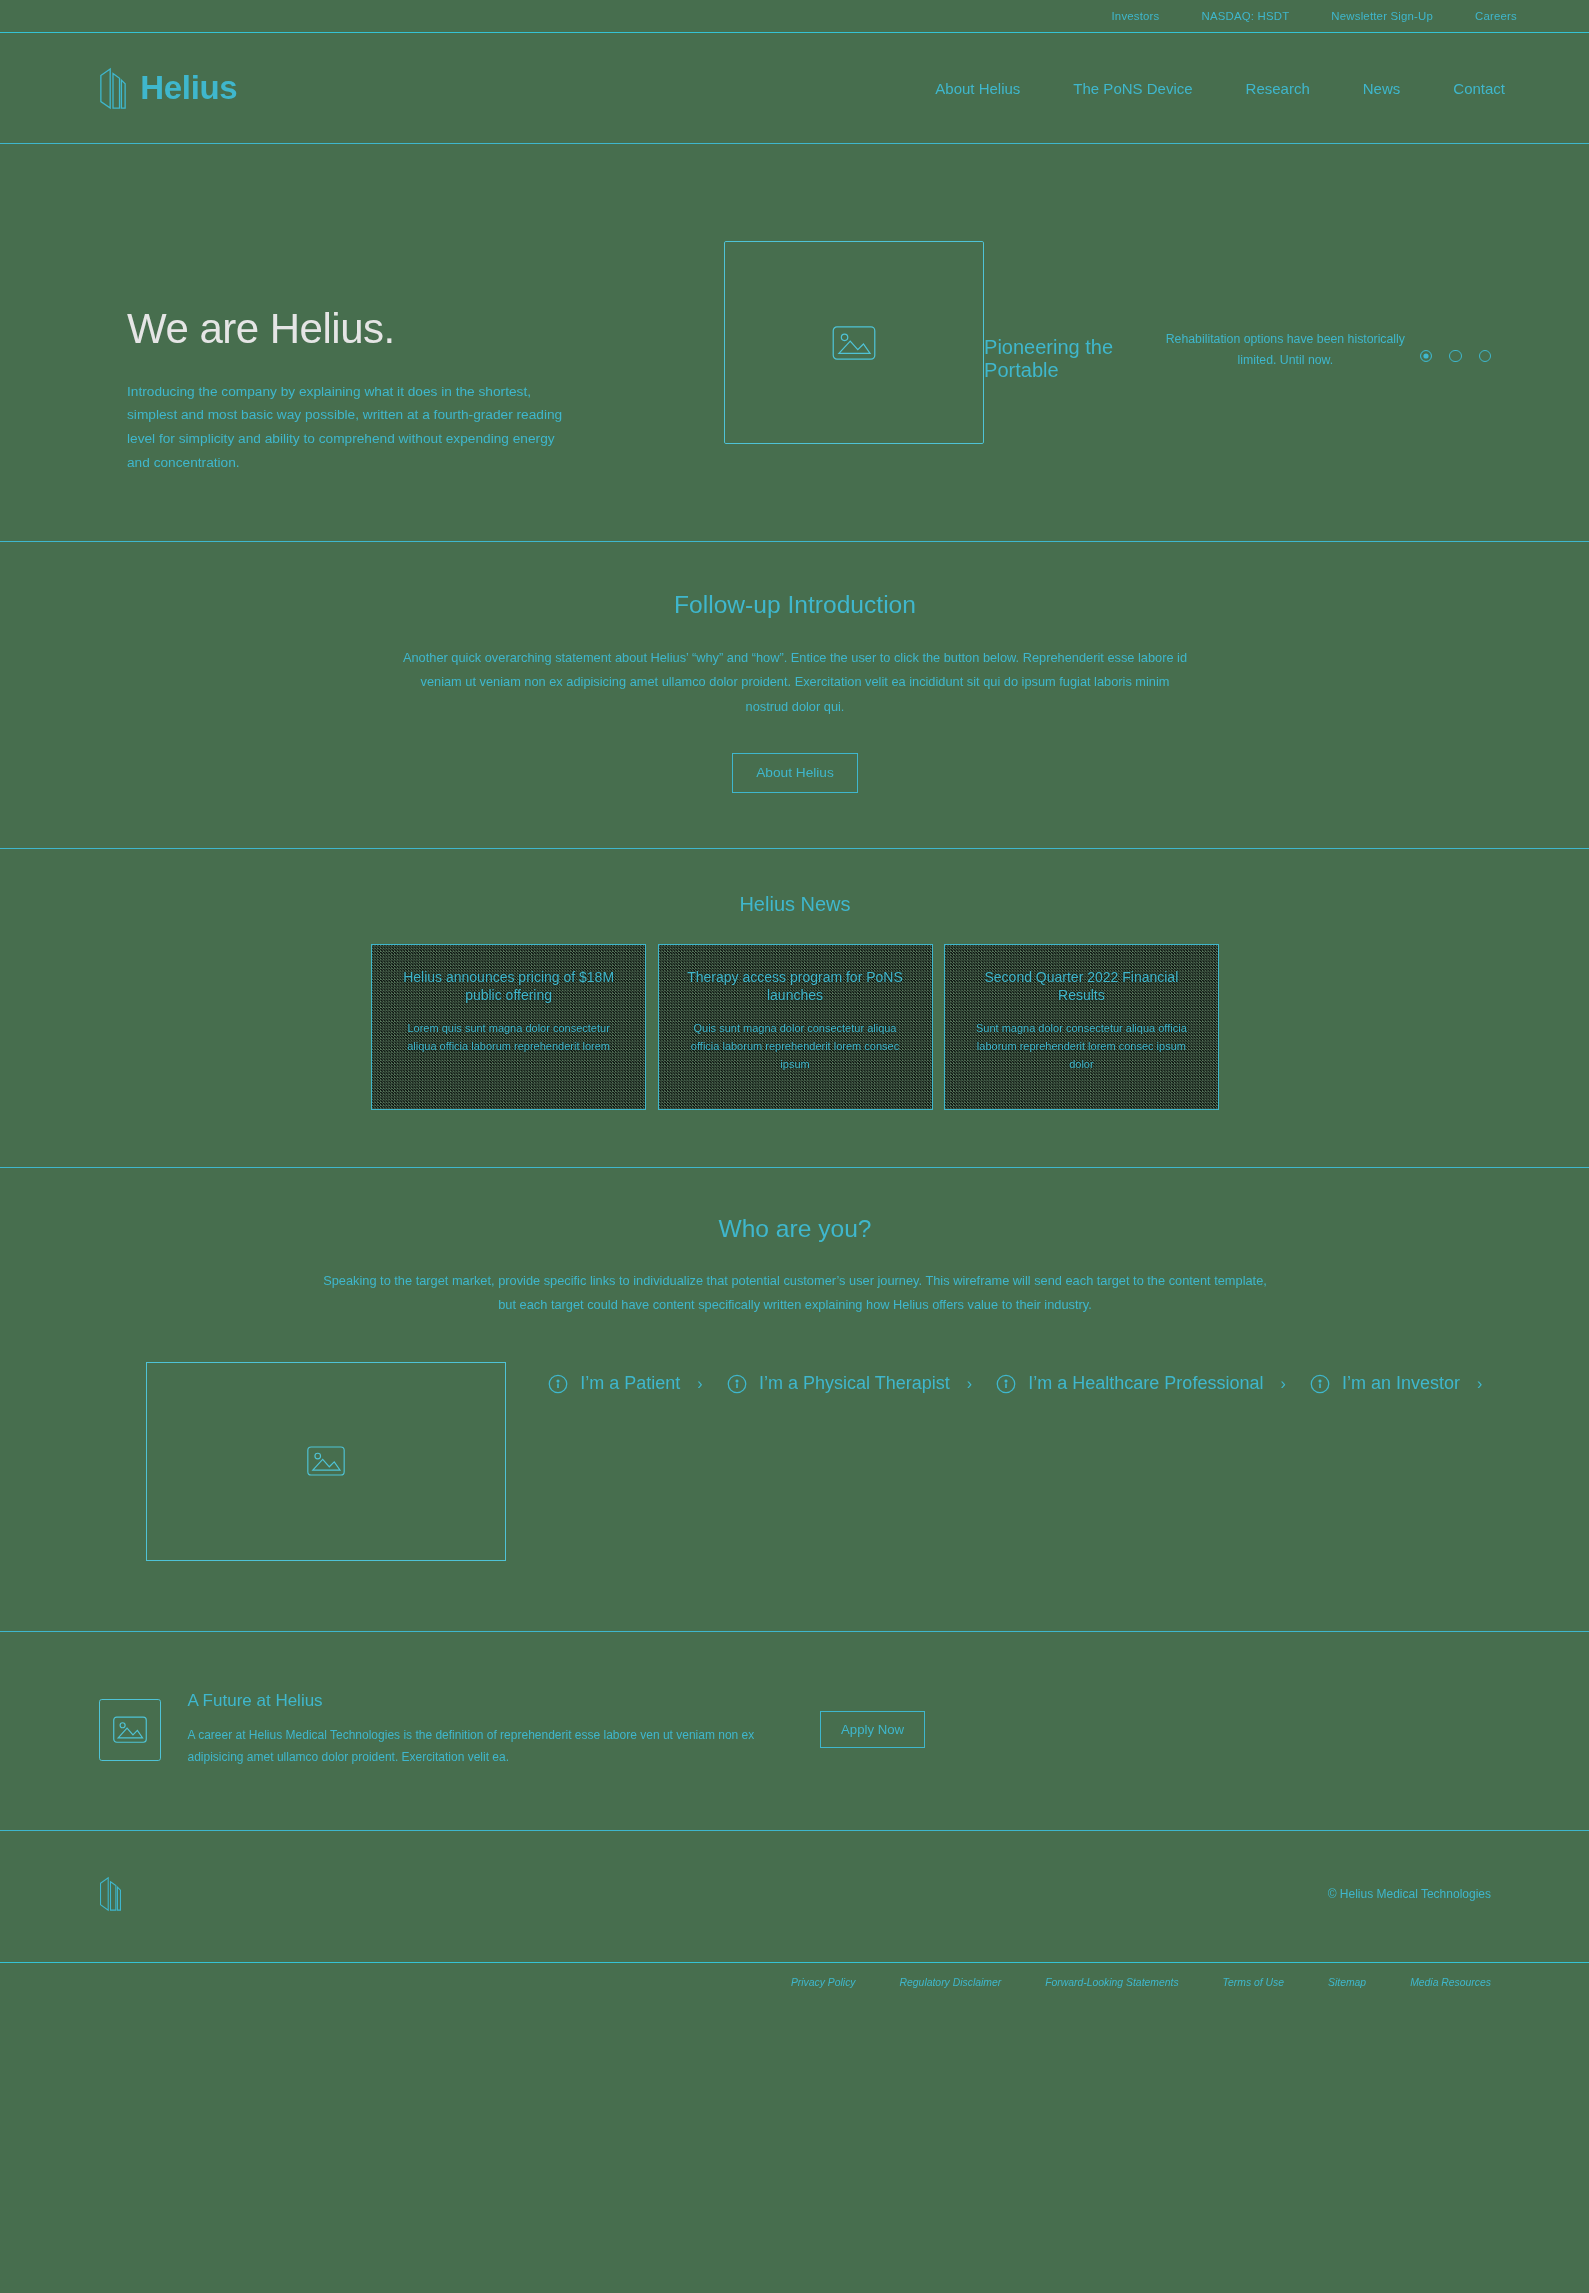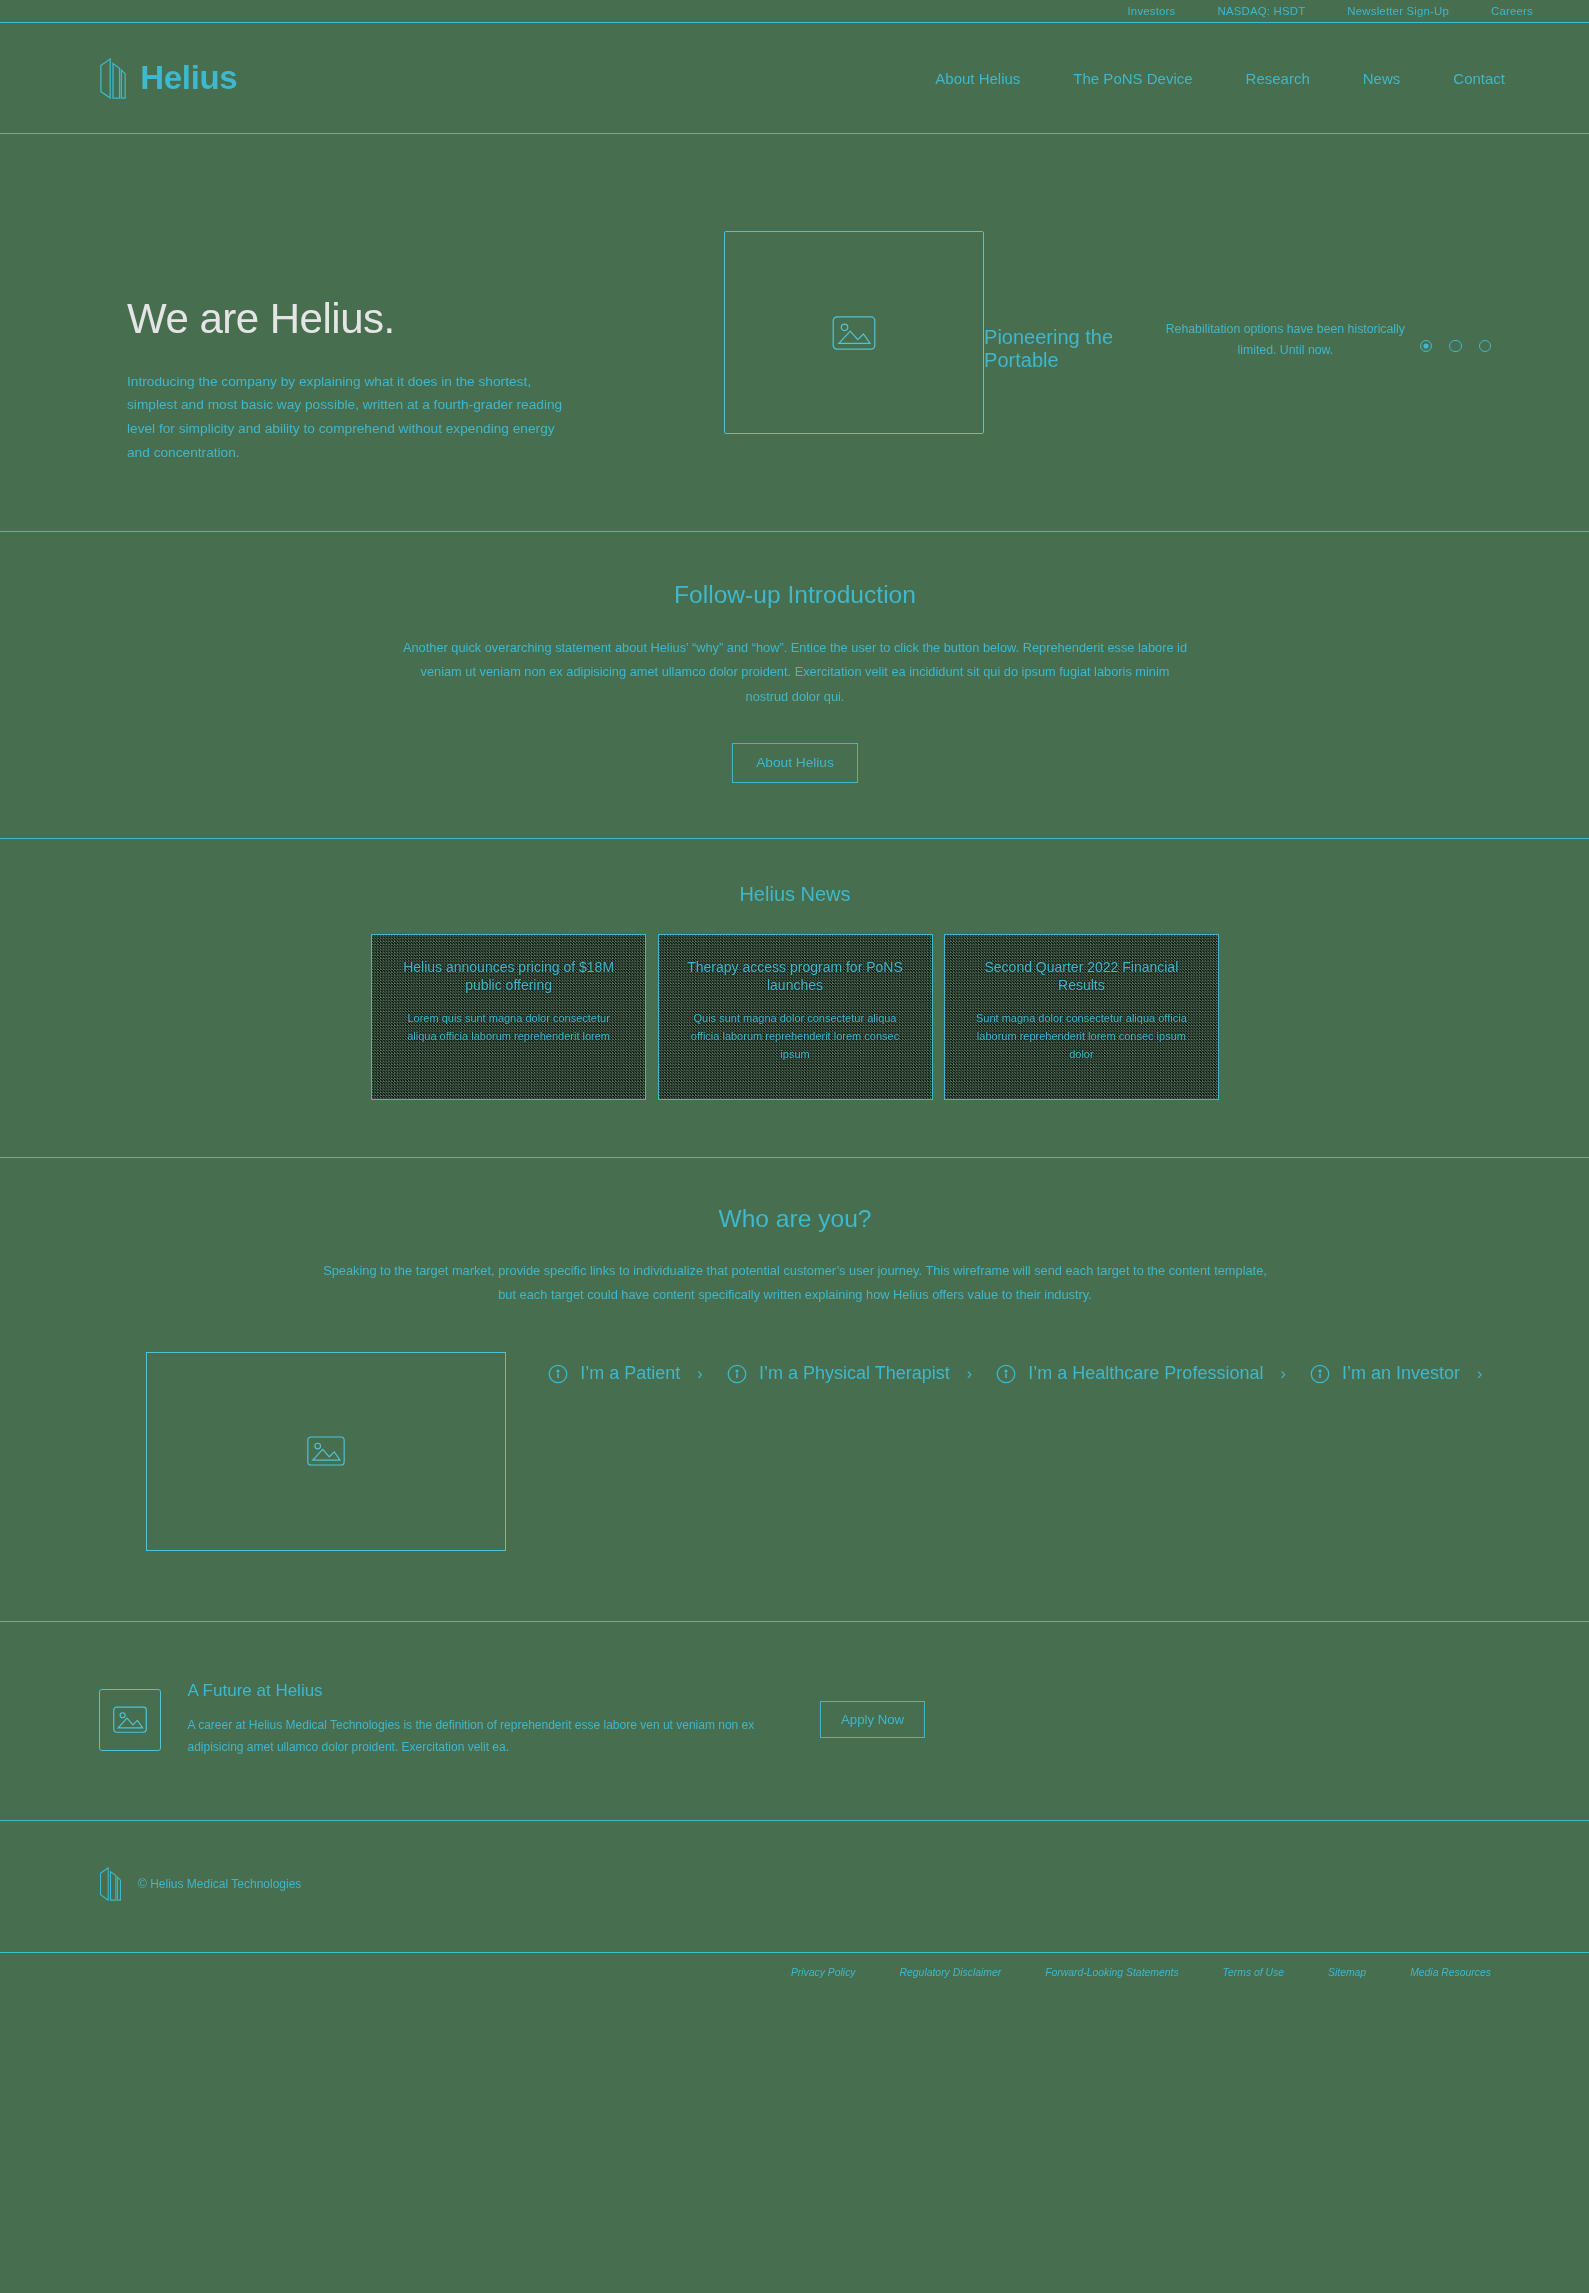--- a/index.html
+++ b/index.html
@@ -7,26 +7,26 @@
   body{
     background:#476e4e;
     font-family:"Liberation Sans", sans-serif;
     color:#3fb7cd;
     -webkit-font-smoothing:antialiased;
   }
   .page{width:1590px;min-height:2293px;position:relative;overflow:hidden;}
 
   
   .utilbar{
-    height:23px;
+    height:33px;
     display:flex;
     align-items:center;
     justify-content:flex-end;
     gap:42px;
-    padding-right:57px;
+    padding-right:73px;
     border-bottom:1.9px solid #35c3d4;
   }
   .utilbar a{
     font-size:11.4px;
     color:#3fb7cd;
     text-decoration:none;
     letter-spacing:0.2px;
     white-space:nowrap;
   }
 
@@ -221,20 +221,21 @@
   .careers-title{font-size:17px;color:#3fb7cd;margin-bottom:13.2px;}
   .careers-text{font-size:12px;line-height:1.85;color:#3fb7cd;}
   .careers .btn{margin:0;padding:10.4px 20px;font-size:13.2px;}
 
   
   .footer-top{
     display:flex;
     align-items:center;
     gap:16px;
     padding:44px 99px 49px;
+    justify-content:space-between;
   }
   .footer-copy{font-size:12px;color:#3fb7cd;}
   .footer-bot{
     border-top:1.9px solid #35c3d4;
     display:flex;
     justify-content:flex-end;
     align-items:flex-end;
     gap:44px;
     padding:14px 99px 17px;
     font-style:italic;

